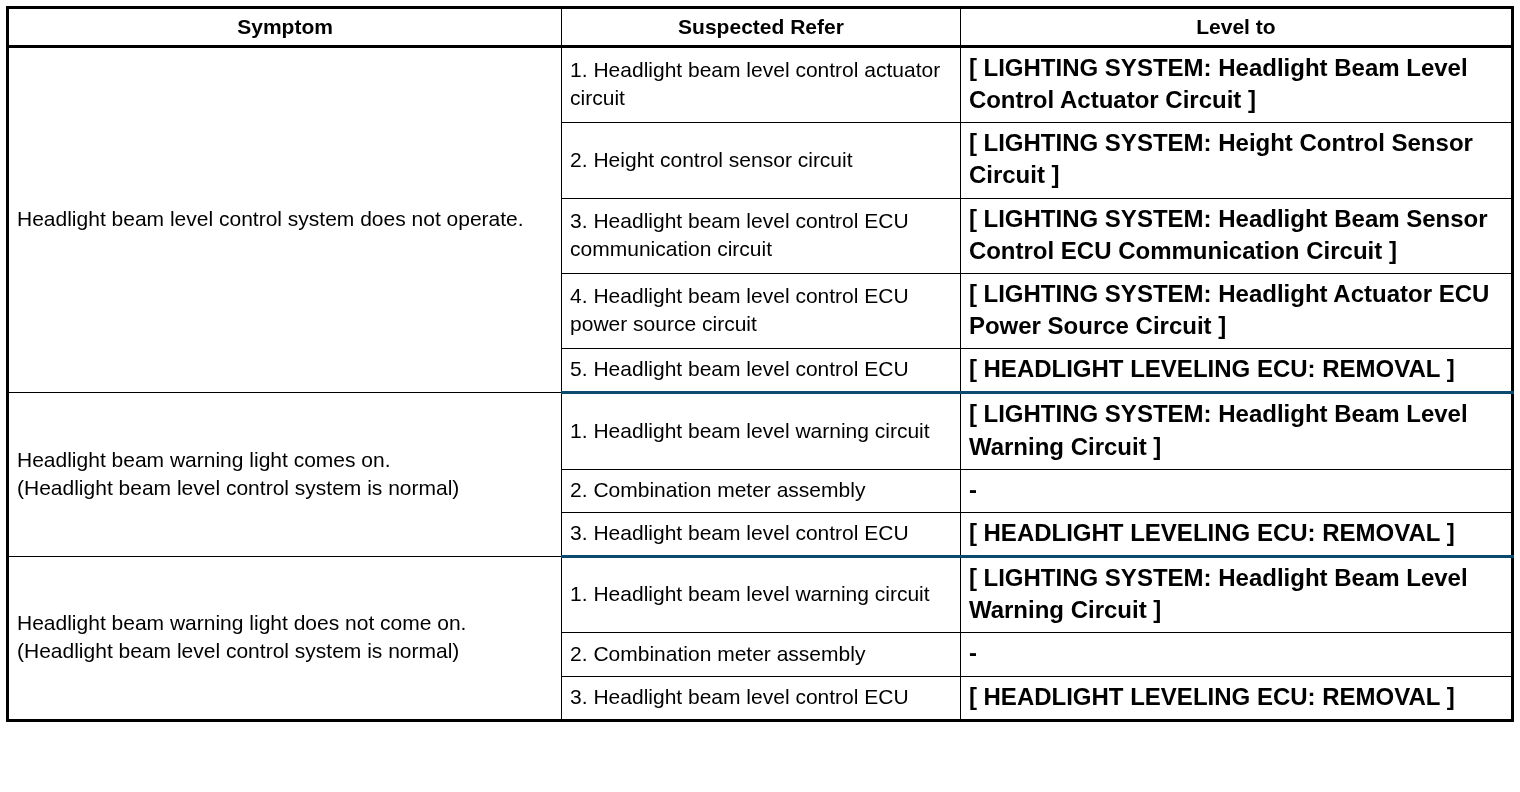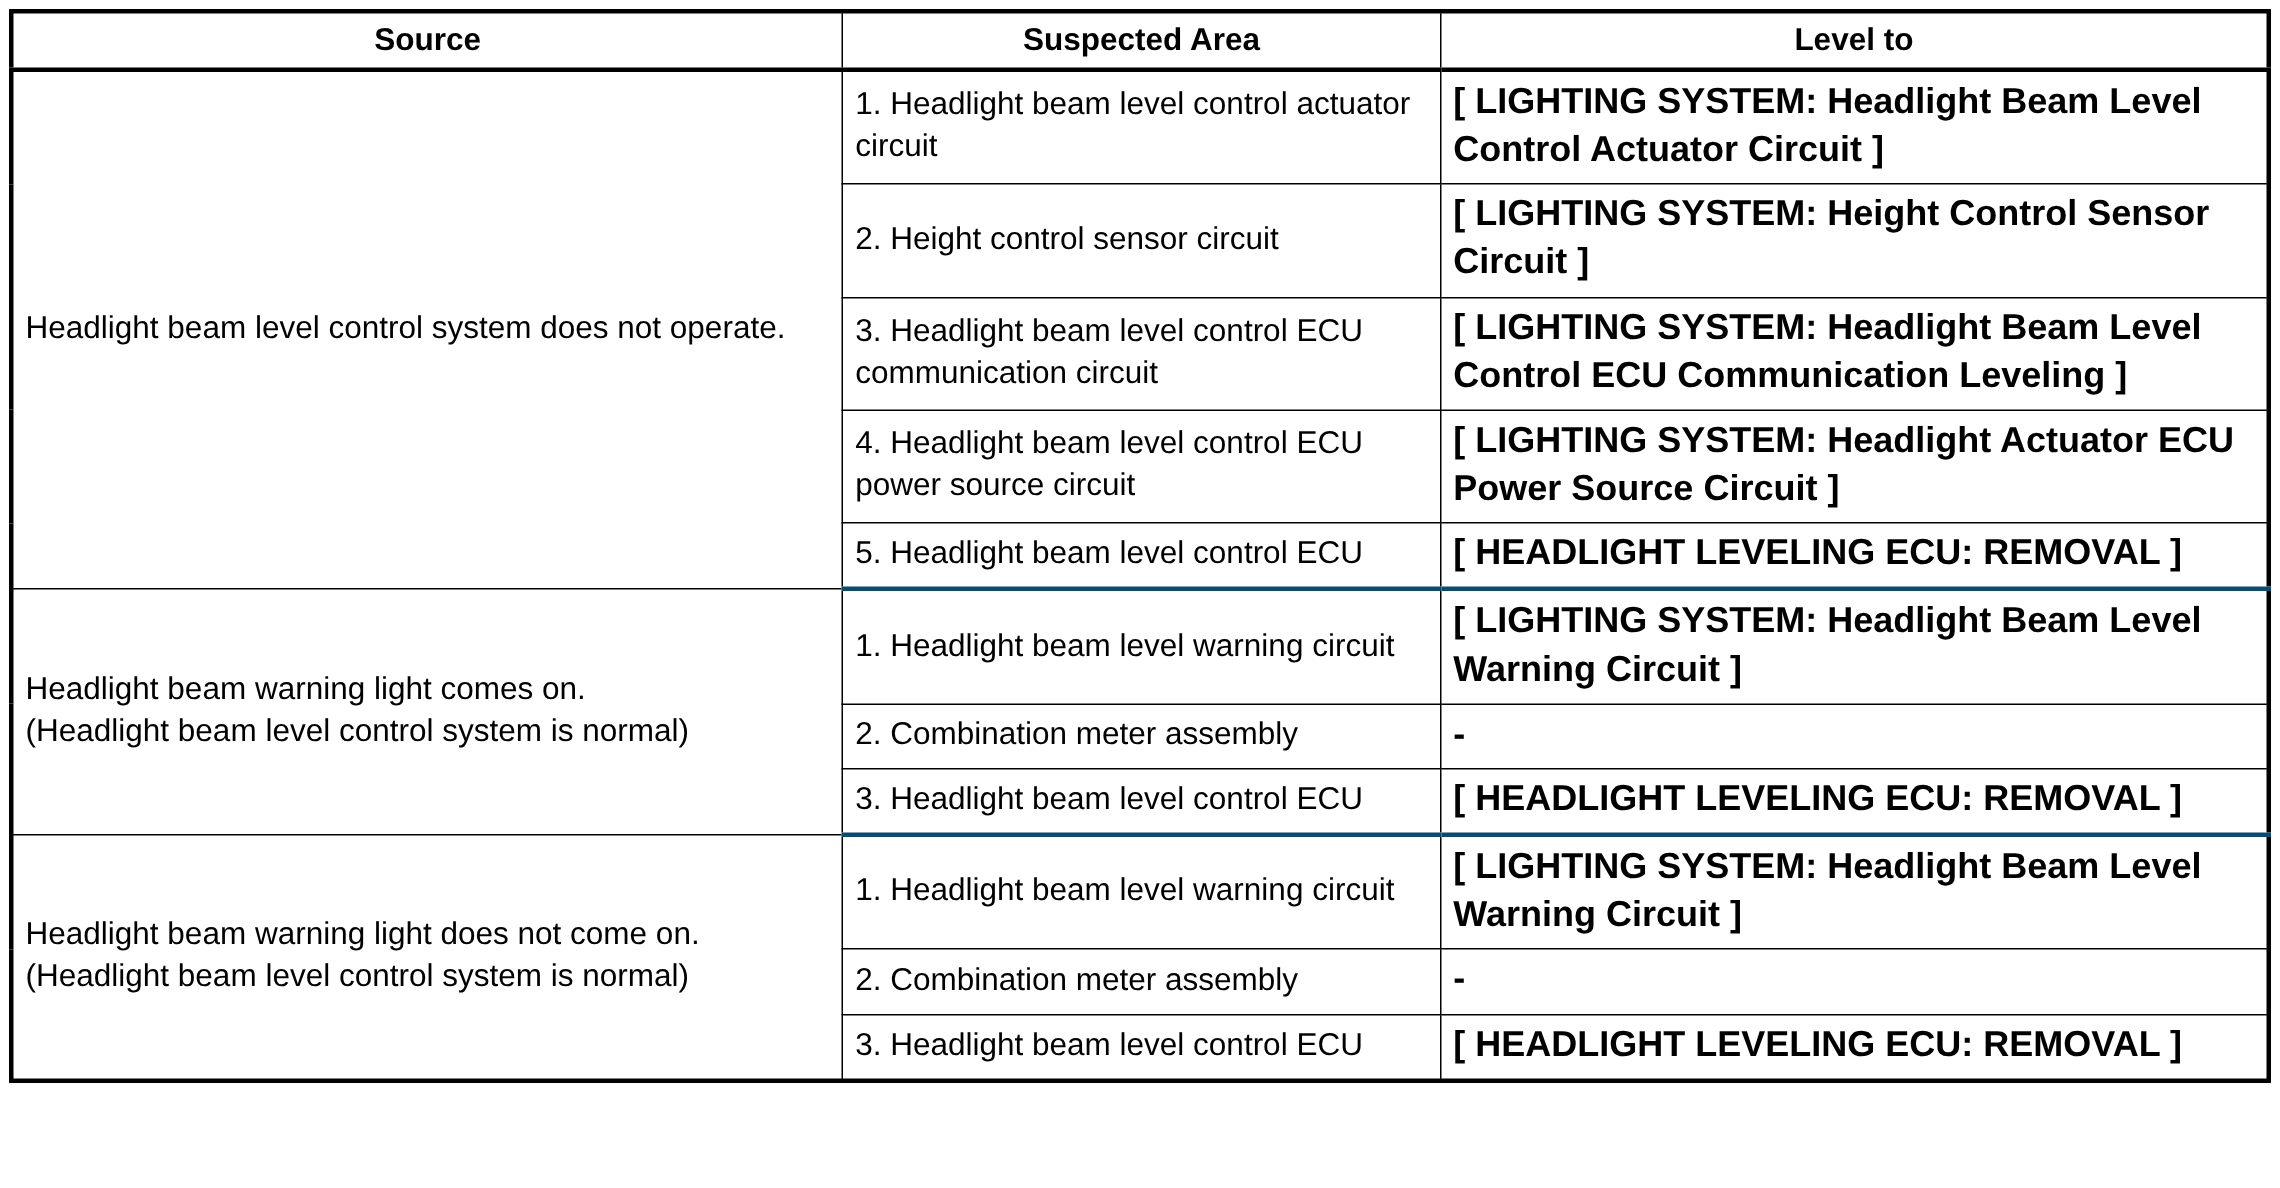--- a/index.html
+++ b/index.html
@@ -78,39 +78,39 @@
 
 <div class="sheet">
   <table class="diag">
     <colgroup>
       <col class="c-symptom">
       <col class="c-area">
       <col class="c-refer">
     </colgroup>
     <thead>
       <tr>
-        <th class="col-symptom">Source</th>
-        <th class="col-area">Suspected Area</th>
+        <th class="col-symptom">Symptom</th>
+        <th class="col-area">Suspected Refer</th>
         <th>Level to</th>
       </tr>
     </thead>
     <tbody>
 
       <tr>
         <td class="symptom nowrapline" rowspan="5">Headlight beam level control system does not operate.</td>
         <td class="area">1. Headlight beam level control actuator circuit</td>
         <td class="refer">[ LIGHTING SYSTEM: Headlight Beam Level Control Actuator Circuit ]</td>
       </tr>
       <tr>
         <td class="area">2. Height control sensor circuit</td>
         <td class="refer">[ LIGHTING SYSTEM: Height Control Sensor Circuit ]</td>
       </tr>
       <tr>
         <td class="area">3. Headlight beam level control ECU communication circuit</td>
-        <td class="refer">[ LIGHTING SYSTEM: Headlight Beam Level Control ECU Communication Leveling ]</td>
+        <td class="refer">[ LIGHTING SYSTEM: Headlight Beam Sensor Control ECU Communication Circuit ]</td>
       </tr>
       <tr>
         <td class="area">4. Headlight beam level control ECU power source circuit</td>
         <td class="refer">[ LIGHTING SYSTEM: Headlight Actuator ECU Power Source Circuit ]</td>
       </tr>
       <tr class="group-end">
         <td class="area">5. Headlight beam level control ECU</td>
         <td class="refer">[ HEADLIGHT LEVELING ECU: REMOVAL ]</td>
       </tr>
 

